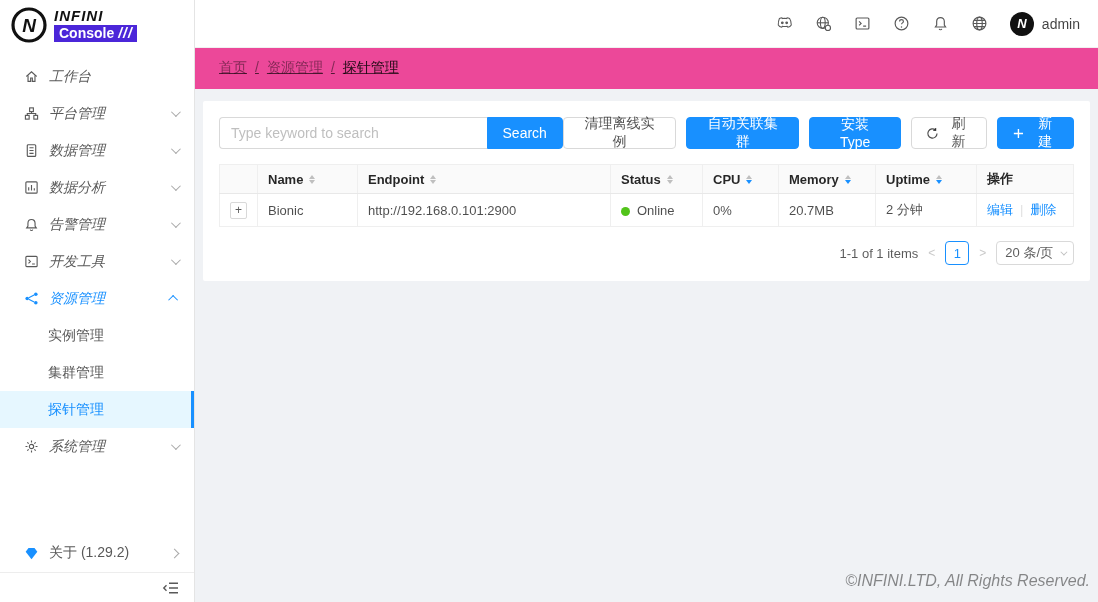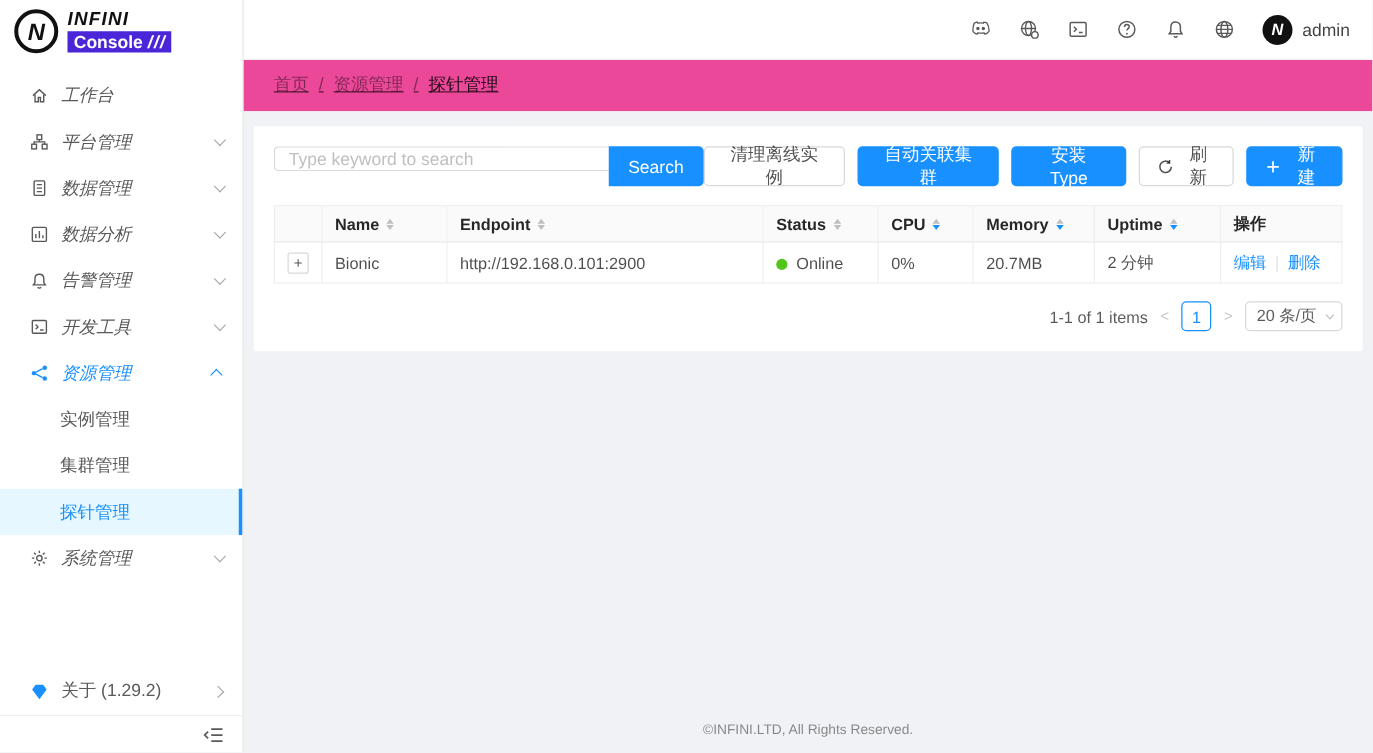--- a/index.html
+++ b/index.html
@@ -42,21 +42,21 @@
   .breadcrumb-bar { background:#ec4899; padding:11px 24px 12px; flex-shrink:0;text-decoration:underline; }
   .crumb { color:rgba(0,0,0,.45); cursor:pointer; }
   .crumb-sep { color:rgba(0,0,0,.45); margin:0 8px; }
   .crumb.current { color:rgba(0,0,0,.85); cursor:default; }
 
   .content { flex:1; background:#f0f2f5; padding:12px 8px 0; display:flex; flex-direction:column; min-height:0; }
   .card { background:#fff; border-radius:2px; padding:16px; }
 
   .toolbar { display:flex; align-items:center; margin-bottom:15px; }
   .search-group { display:flex; width:346px; }
-  .search-input { flex:1; height:20px; border:1px solid #d9d9d9; border-right:none; border-radius:4px 0 0 4px; padding:0 11px; font-size:14px; color:rgba(0,0,0,.75); outline:none; font-family:inherit; }
+  .search-input { flex:1; height:32px; border:1px solid #d9d9d9; border-right:none; border-radius:4px 0 0 4px; padding:0 11px; font-size:14px; color:rgba(0,0,0,.75); outline:none; font-family:inherit; }
   .search-input::placeholder { color:#bfbfbf; }
   .btn { height:32px; border-radius:4px; padding:0 14px; font-size:14px; display:inline-flex; align-items:center; justify-content:center; gap:6px; cursor:pointer; border:1px solid #d9d9d9; background:#fff; color:rgba(0,0,0,.7); font-family:inherit; }
   .btn-primary { background:#1890ff; border-color:#1890ff; color:#fff; }
   .search-btn { border-radius:0 4px 4px 0; padding:0 15px; }
   .toolbar-right { margin-left:auto; display:flex; gap:10px; }
   .bicon { width:13px; height:13px; }
 
   
   table { width:100%; border-collapse:collapse; table-layout:fixed; font-size:13px; }
   th, td { border:1px solid #efefef; padding:0 10px; text-align:left; overflow:hidden; white-space:nowrap; }
@@ -72,21 +72,21 @@
   .link { color:#1890ff; cursor:pointer; }
   .link-sep { color:#e0e0e0; margin:0 7px; }
 
   
   .pagination { display:flex; align-items:center; justify-content:flex-end; gap:8px; margin-top:14px; font-size:13px; color:rgba(0,0,0,.65); }
   .pg-arrow { color:#c9c9c9; font-size:12px; padding:0 2px; cursor:default; }
   .pg-page { min-width:24px; height:24px; border:1px solid #1890ff; border-radius:4px; color:#1890ff; display:flex; align-items:center; justify-content:center; background:#fff; cursor:pointer; }
   .pg-size { height:24px; border:1px solid #d9d9d9; border-radius:4px; background:#fff; display:flex; align-items:center; gap:7px; padding:0 8px; cursor:pointer; }
   .pg-size .chev { width:5px; height:5px; border-color:#bfbfbf; }
 
-  .footer { margin-top:auto; text-align:center; color:rgba(0,0,0,.45); font-size:11px; padding:14px 0 12px; }
+  .footer { margin-top:auto; text-align:right; color:rgba(0,0,0,.45); font-size:16px; padding:14px 0 12px;font-style:italic; }
 </style>
 </head>
 <body>
 
 <div class="app">
 
   <aside class="sidebar">
     <div class="logo-row">
       <svg class="logo-mark" viewBox="0 0 38 38">
         <circle cx="19" cy="19" r="16" fill="#fff" stroke="#111" stroke-width="3.2"></circle>

